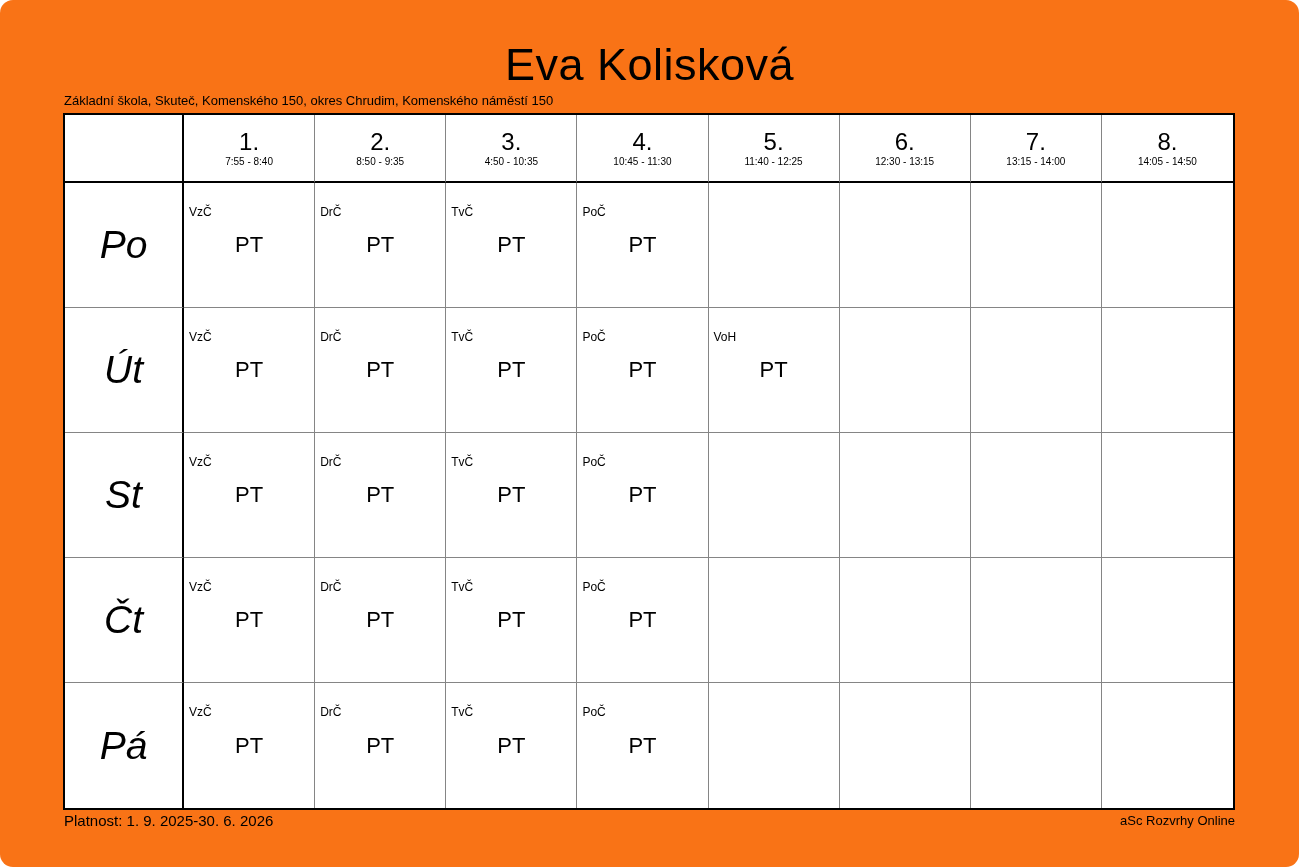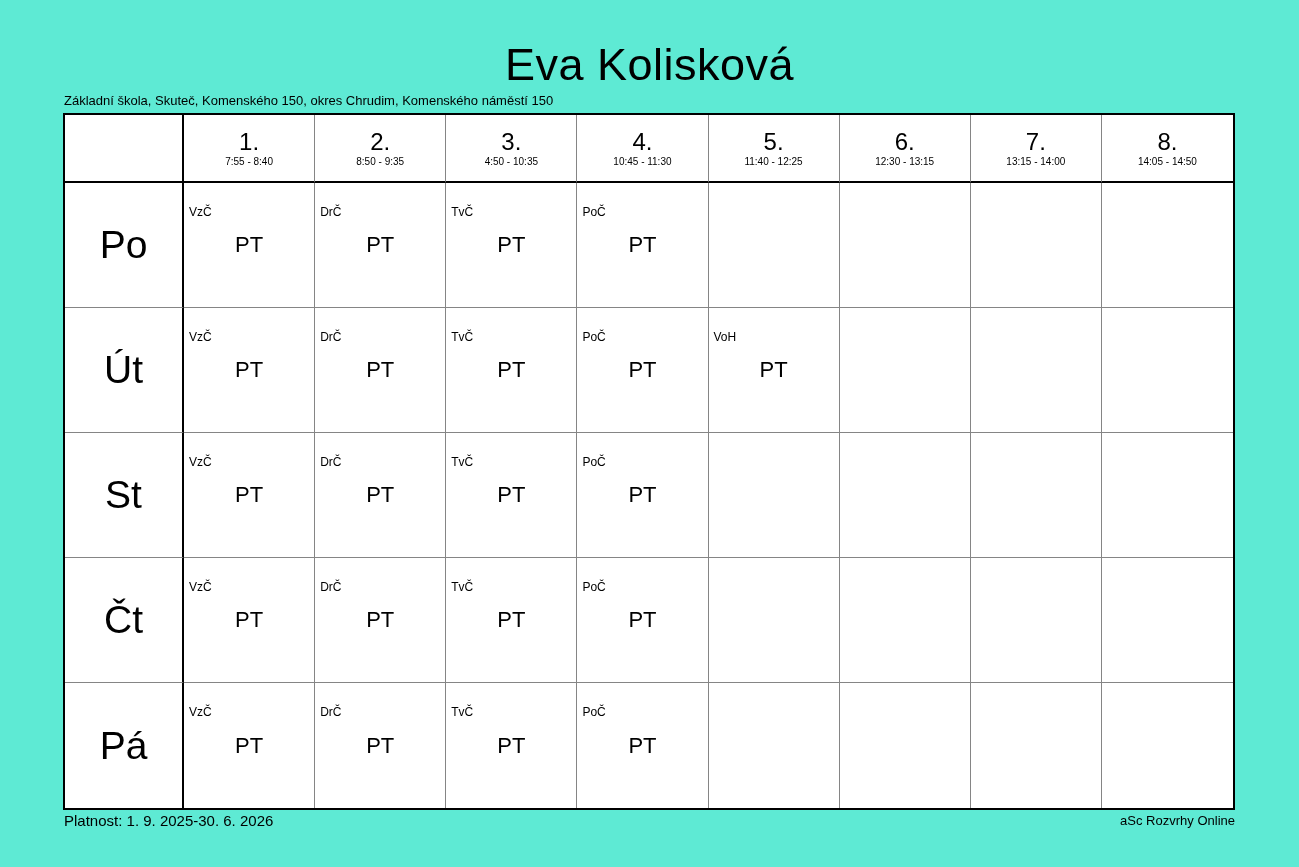--- a/index.html
+++ b/index.html
@@ -4,24 +4,25 @@
 <style>
   html, body {
     margin: 0;
     padding: 0;
     background: #ffffff;
   }
   .page {
     position: relative;
     width: 1299px;
     height: 867px;
-    background: #5eead4;
+    background: #f97316;
     font-family: "Liberation Sans", sans-serif;
     color: #000000;
     overflow: hidden;
+    border-radius: 13px;
   }
   .title {
     position: absolute;
     top: 40px;
     left: 0;
     width: 100%;
     text-align: center;
     font-size: 45px;
     font-weight: 400;
     line-height: 50px;
@@ -72,20 +73,21 @@
   .period-time {
     font-size: 10px;
     line-height: 12px;
     margin-top: 1px;
   }
   .day-cell {
     display: flex;
     align-items: center;
     justify-content: center;
     font-size: 39px;
+    font-style: italic;
   }
   .lesson .subject {
     position: absolute;
     top: 3px;
     left: 5px;
     font-size: 12px;
     line-height: 14px;
     margin-top: 19px;
   }
   .lesson .klass {

